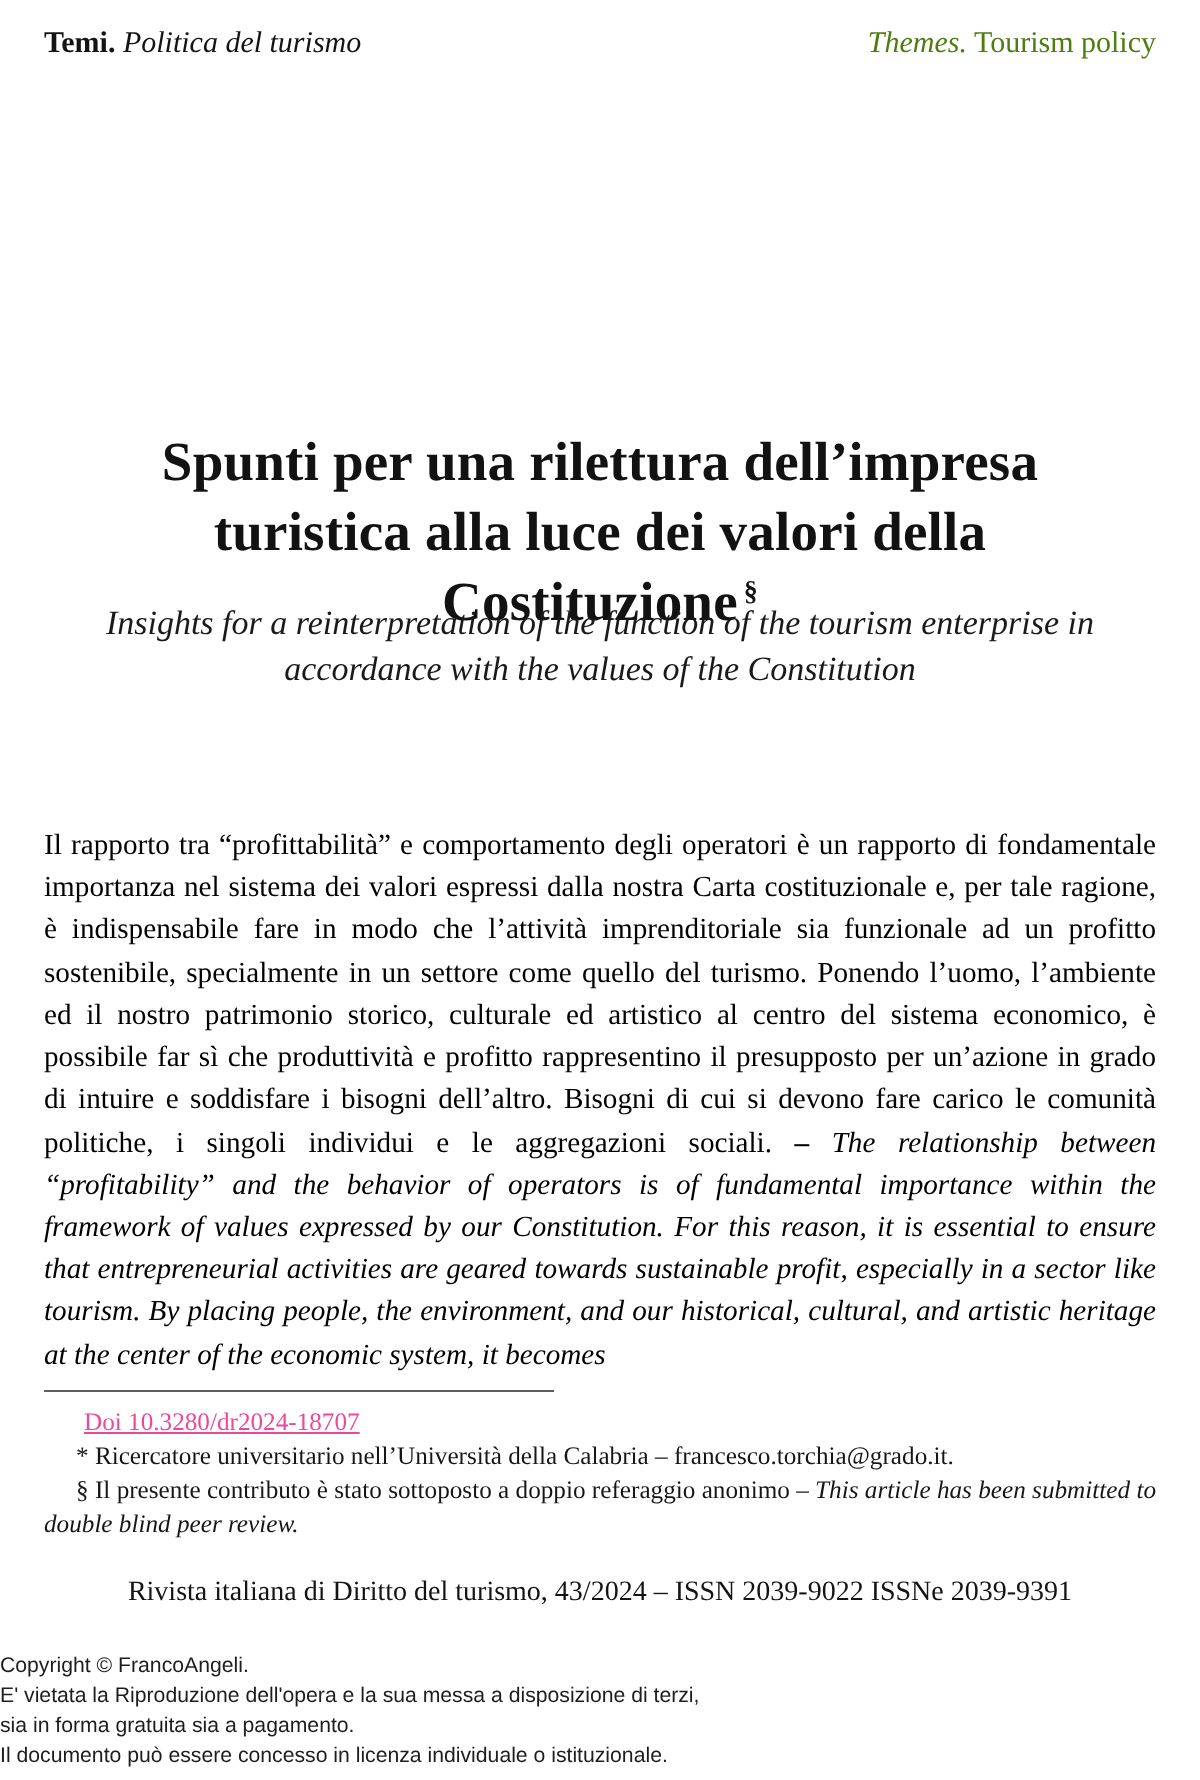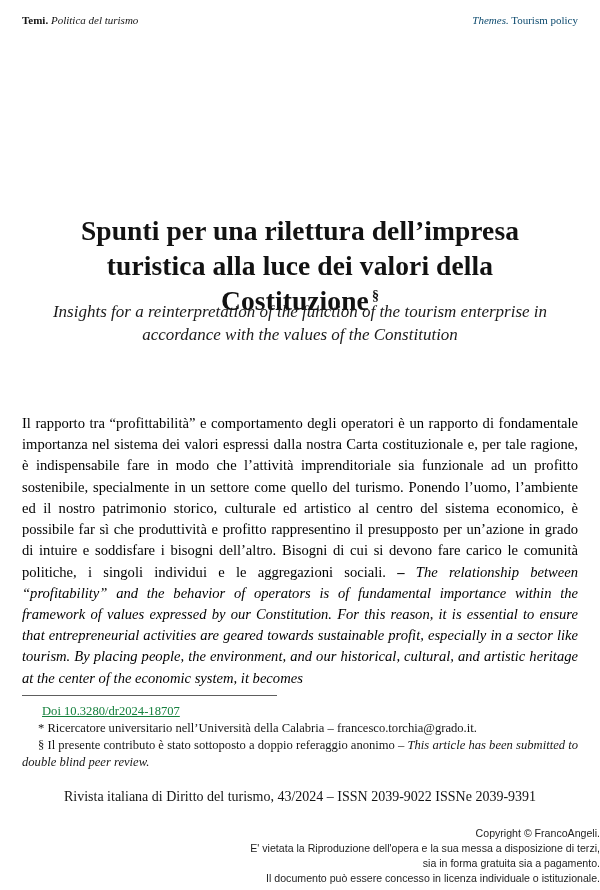--- a/index.html
+++ b/index.html
@@ -27,27 +27,27 @@
 
   
   .running-head {
     position: absolute;
     left: 22px;
     top: 14px;
     width: 556px;
     display: flex;
     justify-content: space-between;
     align-items: baseline;
-    font-size: 11px;
+    font-size: 15px;
     line-height: 1.1;
   }
   .rh-left { color: #141414; white-space: nowrap; }
   .rh-left .rh-lead { font-weight: bold; }
   .rh-left .rh-sub { font-style: italic; }
-  .rh-right { color: #0c4a6e; white-space: nowrap; }
+  .rh-right { color: #4d7c0f; white-space: nowrap; }
   .rh-right .rh-lead { font-style: italic; }
   .rh-right .rh-sub { font-style: normal; }
 
   
   .author {
     position: absolute;
     left: 0; top: 131px;
     width: 600px;
     text-align: center;
     font-size: 17px;
@@ -126,21 +126,21 @@
     left: 22px; top: 703px;
     width: 556px;
     font-size: 12.6px;
     line-height: 1.36;
     color: #161616;
     text-align: justify;
   }
   .fn-doi {
     display: block;
     margin-left: 20px;
-    color: #15803d;
+    color: #ec4899;
     text-decoration: underline;
     text-underline-offset: 1px;
     width: max-content;
   }
   .fn-line {
     display: block;
     text-indent: 16px;
   }
   .fn-line .ital { font-style: italic; }
 
@@ -152,21 +152,21 @@
     text-align: center;
     font-size: 14px;
     color: #141414;
   }
 
   
   .copyright {
     position: absolute;
     left: 0; top: 826px;
     width: 600px;
-    text-align: right;
+    text-align: left;
     font-family: "Liberation Sans", sans-serif;
     font-size: 10.6px;
     line-height: 1.42;
     color: #1d1d1d;
   }
   .copyright span { display: block; }
 </style>
 </head>
 <body>
 

